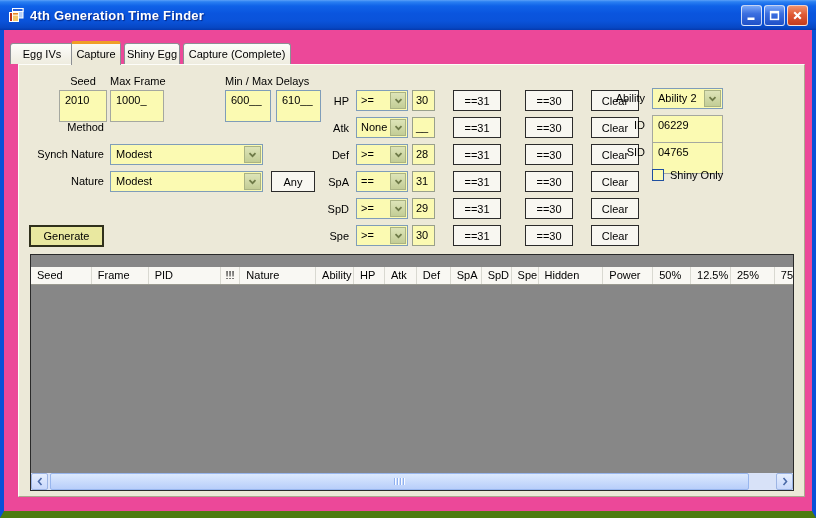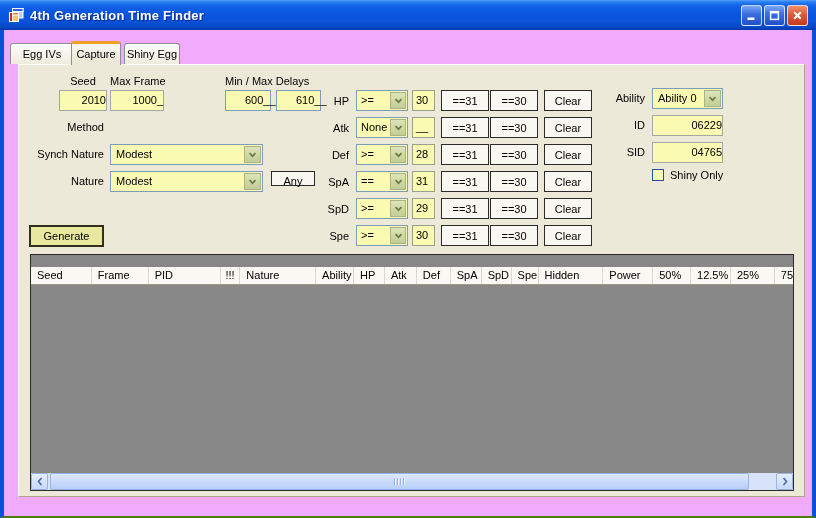--- a/index.html
+++ b/index.html
@@ -1,21 +1,21 @@
 <!DOCTYPE html>
 <html><head>
 <meta charset="utf-8">
 <style>
   * { margin:0; padding:0; box-sizing:border-box; }
   html,body { width:816px; height:518px; overflow:hidden; }
   body { font-family:"Liberation Sans", sans-serif; font-size:11px; color:#000; }
 
   .window { position:relative; width:816px; height:518px;
-    background:#f0abfc;
-    border-left:4px solid #0a50d8; border-right:4px solid #0a50d8; border-bottom:2px solid #4d7c0f; }
+    background:#ec4899;
+    border-left:4px solid #0a50d8; border-right:4px solid #0a50d8; border-bottom:7px solid #4d7c0f; }
 
   
   .titlebar { position:absolute; left:-4px; top:0; width:816px; height:30px;
     background:linear-gradient(180deg,#5ba1f8 0%, #2a80f2 6%, #0f62e8 20%, #0a55de 45%, #0a53da 70%, #0747c4 92%, #0539ae 100%);
     display:flex; align-items:center; }
   .titlebar .app-icon { margin-left:8px; width:16px; height:16px; }
   .title-text { margin-left:6px; color:#fff; font-weight:bold; font-size:13px;
     text-shadow:1px 1px 1px rgba(0,0,60,.55); letter-spacing:.2px; }
   .winbtns { position:absolute; top:5px; right:8px; display:flex; gap:2px; }
   .winbtn { width:21px; height:21px; border-radius:3px; border:1px solid rgba(255,255,255,.75);
@@ -30,47 +30,47 @@
     display:flex; align-items:center; justify-content:center; z-index:3; padding-bottom:1px; }
   .tab.selected { top:41px; height:24px; z-index:5;
     background:linear-gradient(180deg,#fbfaf5,#ece9d8 70%);
     border-top:3px solid #ef9e27; padding-bottom:2px; }
   .tabpanel { position:absolute; left:14px; top:64px; width:787px; height:433px;
     background:#ece9d8; border:1px solid; border-color:#fdfdf9 #aba78f #aba78f #fdfdf9; z-index:1; }
 
   
   .lbl { position:absolute; font-size:11px; white-space:nowrap; z-index:4; }
   .lbl.r { text-align:right; }
-  .field { position:absolute; height:21px; background:#fbfab2; border:1px solid #a5a8a0;
-    font-size:11px; line-height:19px; padding-left:19px; z-index:4;text-align:right; }
+  .field { position:absolute; height:32px; background:#fbfab2; border:1px solid #a5a8a0;
+    font-size:11px; line-height:19px; padding-left:5px; z-index:4; }
   .field.blue { border-color:#7f9db9; }
   .combo { position:absolute; height:21px; background:#fbfab2; border:1px solid #7f9db9; z-index:4; }
   .combo .ctext { position:absolute; left:5px; top:1px; line-height:17px; font-size:11px; white-space:nowrap; }
   .combo .cbtn { position:absolute; right:1px; top:1px; width:17px; height:17px;
     background:linear-gradient(180deg,#dde4b8,#c3cd96); border:1px solid #aab383;
     display:flex; align-items:center; justify-content:center; }
-  .btn { position:absolute; height:15px; background:#f8f7f1; border:1px solid #2b2b2b;
+  .btn { position:absolute; height:21px; background:#f8f7f1; border:1px solid #2b2b2b;
     font-family:"Liberation Sans",sans-serif; font-size:11px; text-align:center; line-height:18px; z-index:4; }
   .generate { position:absolute; left:25px; top:225px; width:75px; height:22px;
     background:#e9e8a0; border:2px solid #30301c; font-family:"Liberation Sans",sans-serif;
     font-size:11px; line-height:17px; text-align:center; z-index:4; }
 
   
   .stat-row { position:absolute; left:300px; height:21px; display:flex; align-items:center; z-index:4; }
   .stat-row .slabel { width:45px; text-align:right; margin-right:7px; }
   .stat-row .scombo { position:relative; width:52px; height:21px; background:#fbfab2; border:1px solid #7f9db9; }
   .stat-row .scombo .ctext { position:absolute; left:4px; top:1px; line-height:17px; }
   .stat-row .scombo .cbtn { position:absolute; right:1px; top:1px; width:16px; height:17px;
     background:linear-gradient(180deg,#dde4b8,#c3cd96); border:1px solid #aab383;
     display:flex; align-items:center; justify-content:center; }
   .stat-row .vfield { width:23px; height:21px; margin-left:4px; background:#fbfab2;
     border:1px solid #99a08c; line-height:19px; padding-left:3px; }
   .stat-row .sbtn { width:48px; height:21px; background:#f8f7f1; border:1px solid #2b2b2b;
     font-family:"Liberation Sans",sans-serif; font-size:11px; line-height:18px; text-align:center; }
-  .ml6 { margin-left:6px; } .ml7 { margin-left:1px; }
+  .ml6 { margin-left:18px; } .ml7 { margin-left:24px; }
 
   
   .checkbox { position:absolute; left:648px; top:169px; width:12px; height:12px;
     background:#fbfab2; border:1px solid #2050a0; z-index:4; }
 
   
   .listview { position:absolute; left:26px; top:254px; width:764px; height:237px;
     border:1px solid #2a2a2a; background:#878787; display:flex; flex-direction:column; z-index:4; }
   .lv-header { height:18px; background:#f9f8f3; border-bottom:1px solid #9a9a90;
     display:flex; flex-shrink:0; overflow:hidden;margin-top:12px; }
@@ -130,20 +130,23 @@
 
   <div class="tab" style="left:6px;width:64px">
     <span>Egg IVs</span>
     </div>
   <div class="tab selected" style="left:67px;width:50px">
     <span>Capture</span>
     </div>
   <div class="tab" style="left:120px;width:56px">
     <span>Shiny Egg</span>
     </div>
+  <div class="tab" style="left:179px;width:108px">
+    <span>Capture (Complete)</span>
+    </div>
 
   <span class="lbl" style="left:55px;top:75px;width:48px;text-align:center">Seed</span>
   <div class="field" style="left:55px;top:90px;width:48px">
     <span>2010</span></div>
 
   <span class="lbl" style="left:106px;top:75px">Max Frame</span>
   <div class="field" style="left:106px;top:90px;width:54px">
     <span>1000_</span></div>
 
   <span class="lbl" style="left:221px;top:75px">Min / Max Delays</span>
@@ -261,21 +264,21 @@
         </span>
       </div>
     <div class="vfield"><span>30</span></div>
     <button class="sbtn ml6">==31</button>
     <button class="sbtn ml7">==30</button>
     <button class="sbtn ml6">Clear</button>
   </div>
 
   <span class="lbl r" style="left:596px;top:92px;width:45px">Ability</span>
   <div class="combo" style="left:648px;top:88px;width:71px">
-    <span class="ctext">Ability 0</span>
+    <span class="ctext">Ability 2</span>
     <span class="cbtn">
         <svg width="9" height="6">
           <path d="M1.5 1.2 L4.5 4.2 L7.5 1.2" stroke="#6e7a48" stroke-width="1.7" fill="none"></path>
         </svg>
       </span>
   </div>
 
   <span class="lbl r" style="left:596px;top:119px;width:45px">ID</span>
   <div class="field" style="left:648px;top:115px;width:71px">
     <span>06229</span></div>

